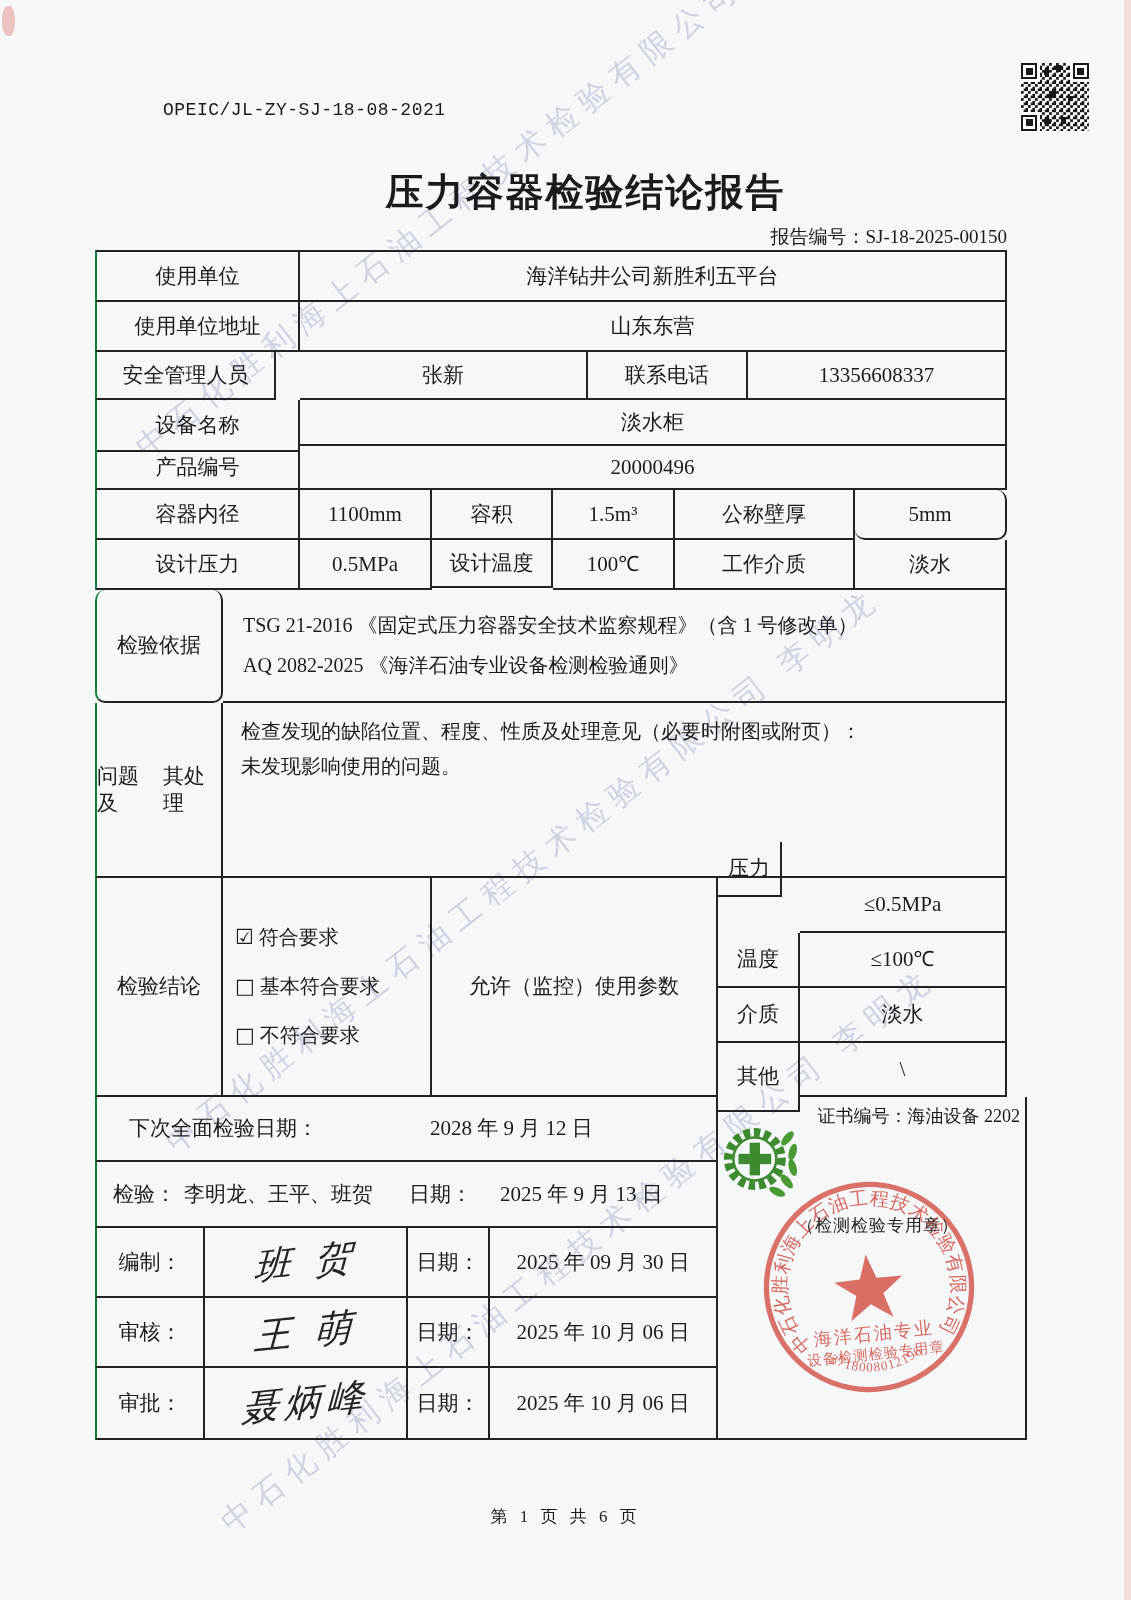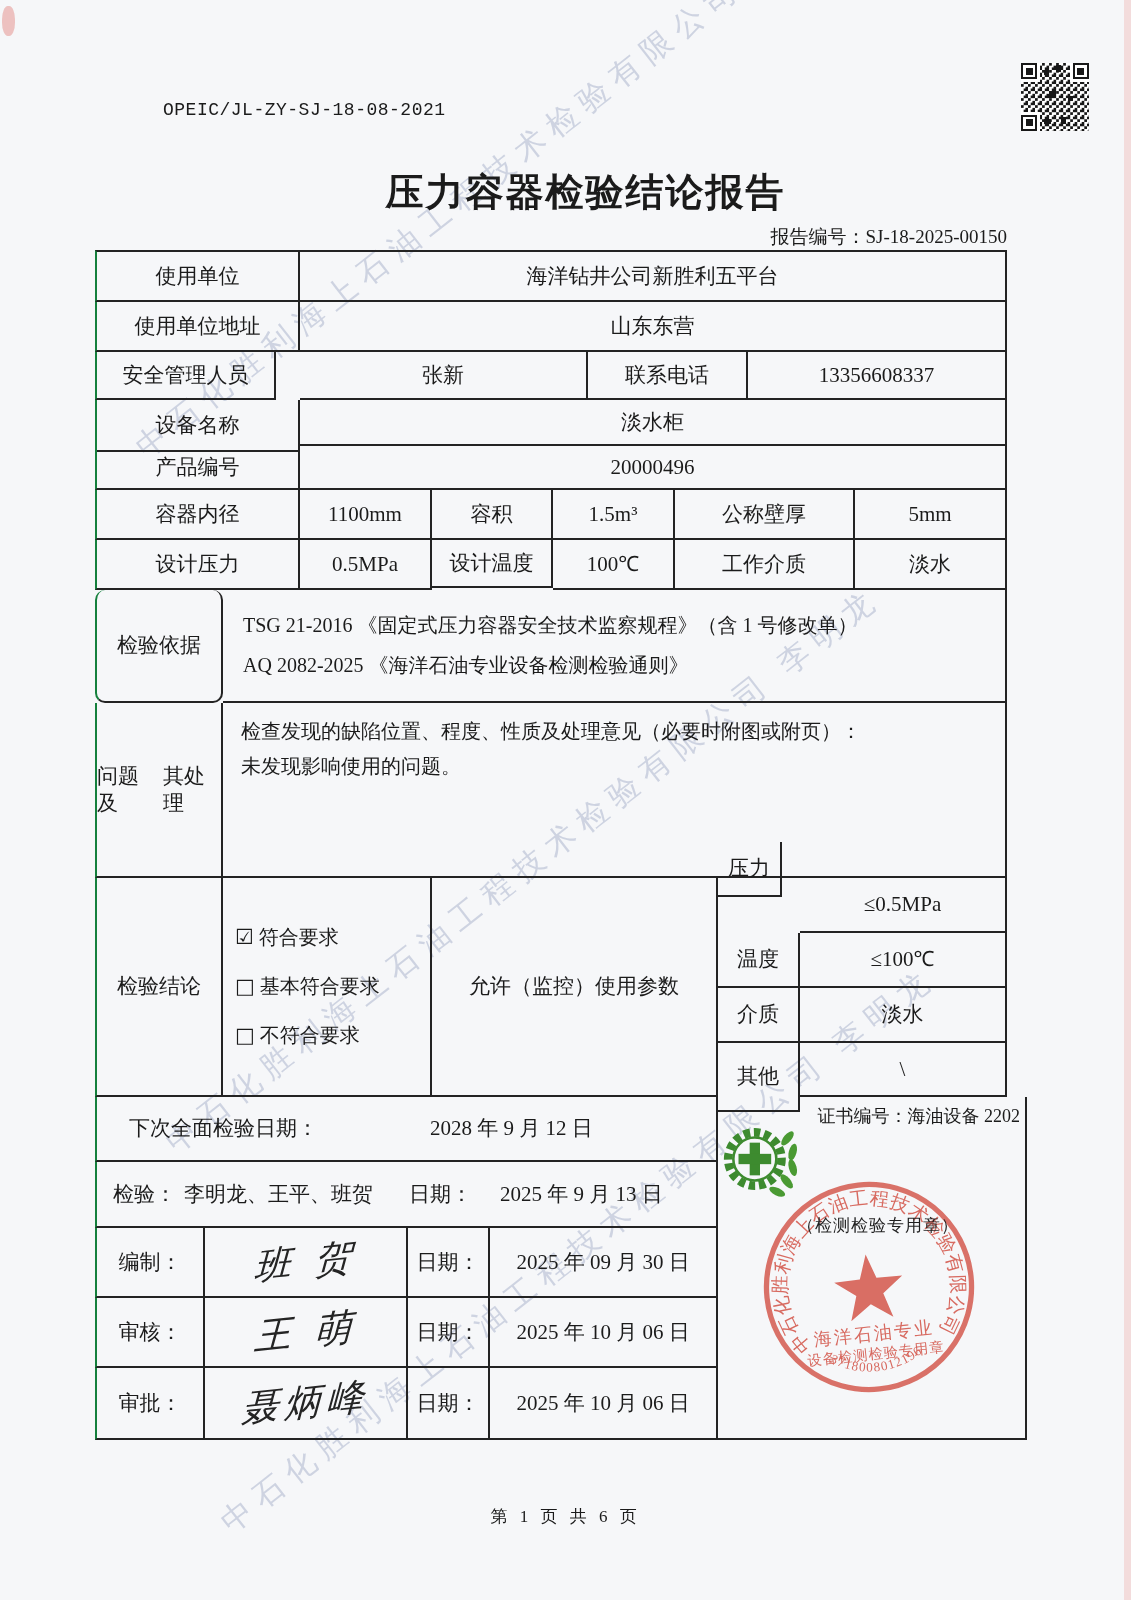--- a/index.html
+++ b/index.html
@@ -127,21 +127,21 @@
   <div class="c" style="left:300px;top:400px;width:707px;height:46px;">淡水柜</div>
 
   <div class="c bl" style="left:95px;top:446px;width:205px;height:44px;">产品编号</div>
   <div class="c" style="left:300px;top:446px;width:707px;height:44px;">20000496</div>
 
   <div class="c bl" style="left:95px;top:490px;width:205px;height:50px;">容器内径</div>
   <div class="c" style="left:300px;top:490px;width:132px;height:50px;">1100mm</div>
   <div class="c" style="left:432px;top:490px;width:121px;height:50px;">容积</div>
   <div class="c" style="left:553px;top:490px;width:122px;height:50px;">1.5m³</div>
   <div class="c" style="left:675px;top:490px;width:180px;height:50px;">公称壁厚</div>
-  <div class="c" style="left:855px;top:490px;width:152px;height:50px;">5mm</div>
+  <div class="c" style="left:855px;top:490px;width:152px;height:50px;border-radius:10px;">5mm</div>
 
   <div class="c bl" style="left:95px;top:540px;width:205px;height:50px;">设计压力</div>
   <div class="c" style="left:300px;top:540px;width:132px;height:50px;">0.5MPa</div>
   <div class="c" style="left:432px;top:540px;width:121px;height:48px;">设计温度</div>
   <div class="c" style="left:553px;top:540px;width:122px;height:50px;">100℃</div>
   <div class="c" style="left:675px;top:540px;width:180px;height:50px;">工作介质</div>
   <div class="c" style="left:855px;top:540px;width:152px;height:50px;">淡水</div>
 
   <div class="c bl" style="left:95px;top:590px;width:128px;height:113px;border-radius:10px;">检验依据</div>
   <div class="c basisbox" style="left:223px;top:590px;width:784px;height:113px;">

